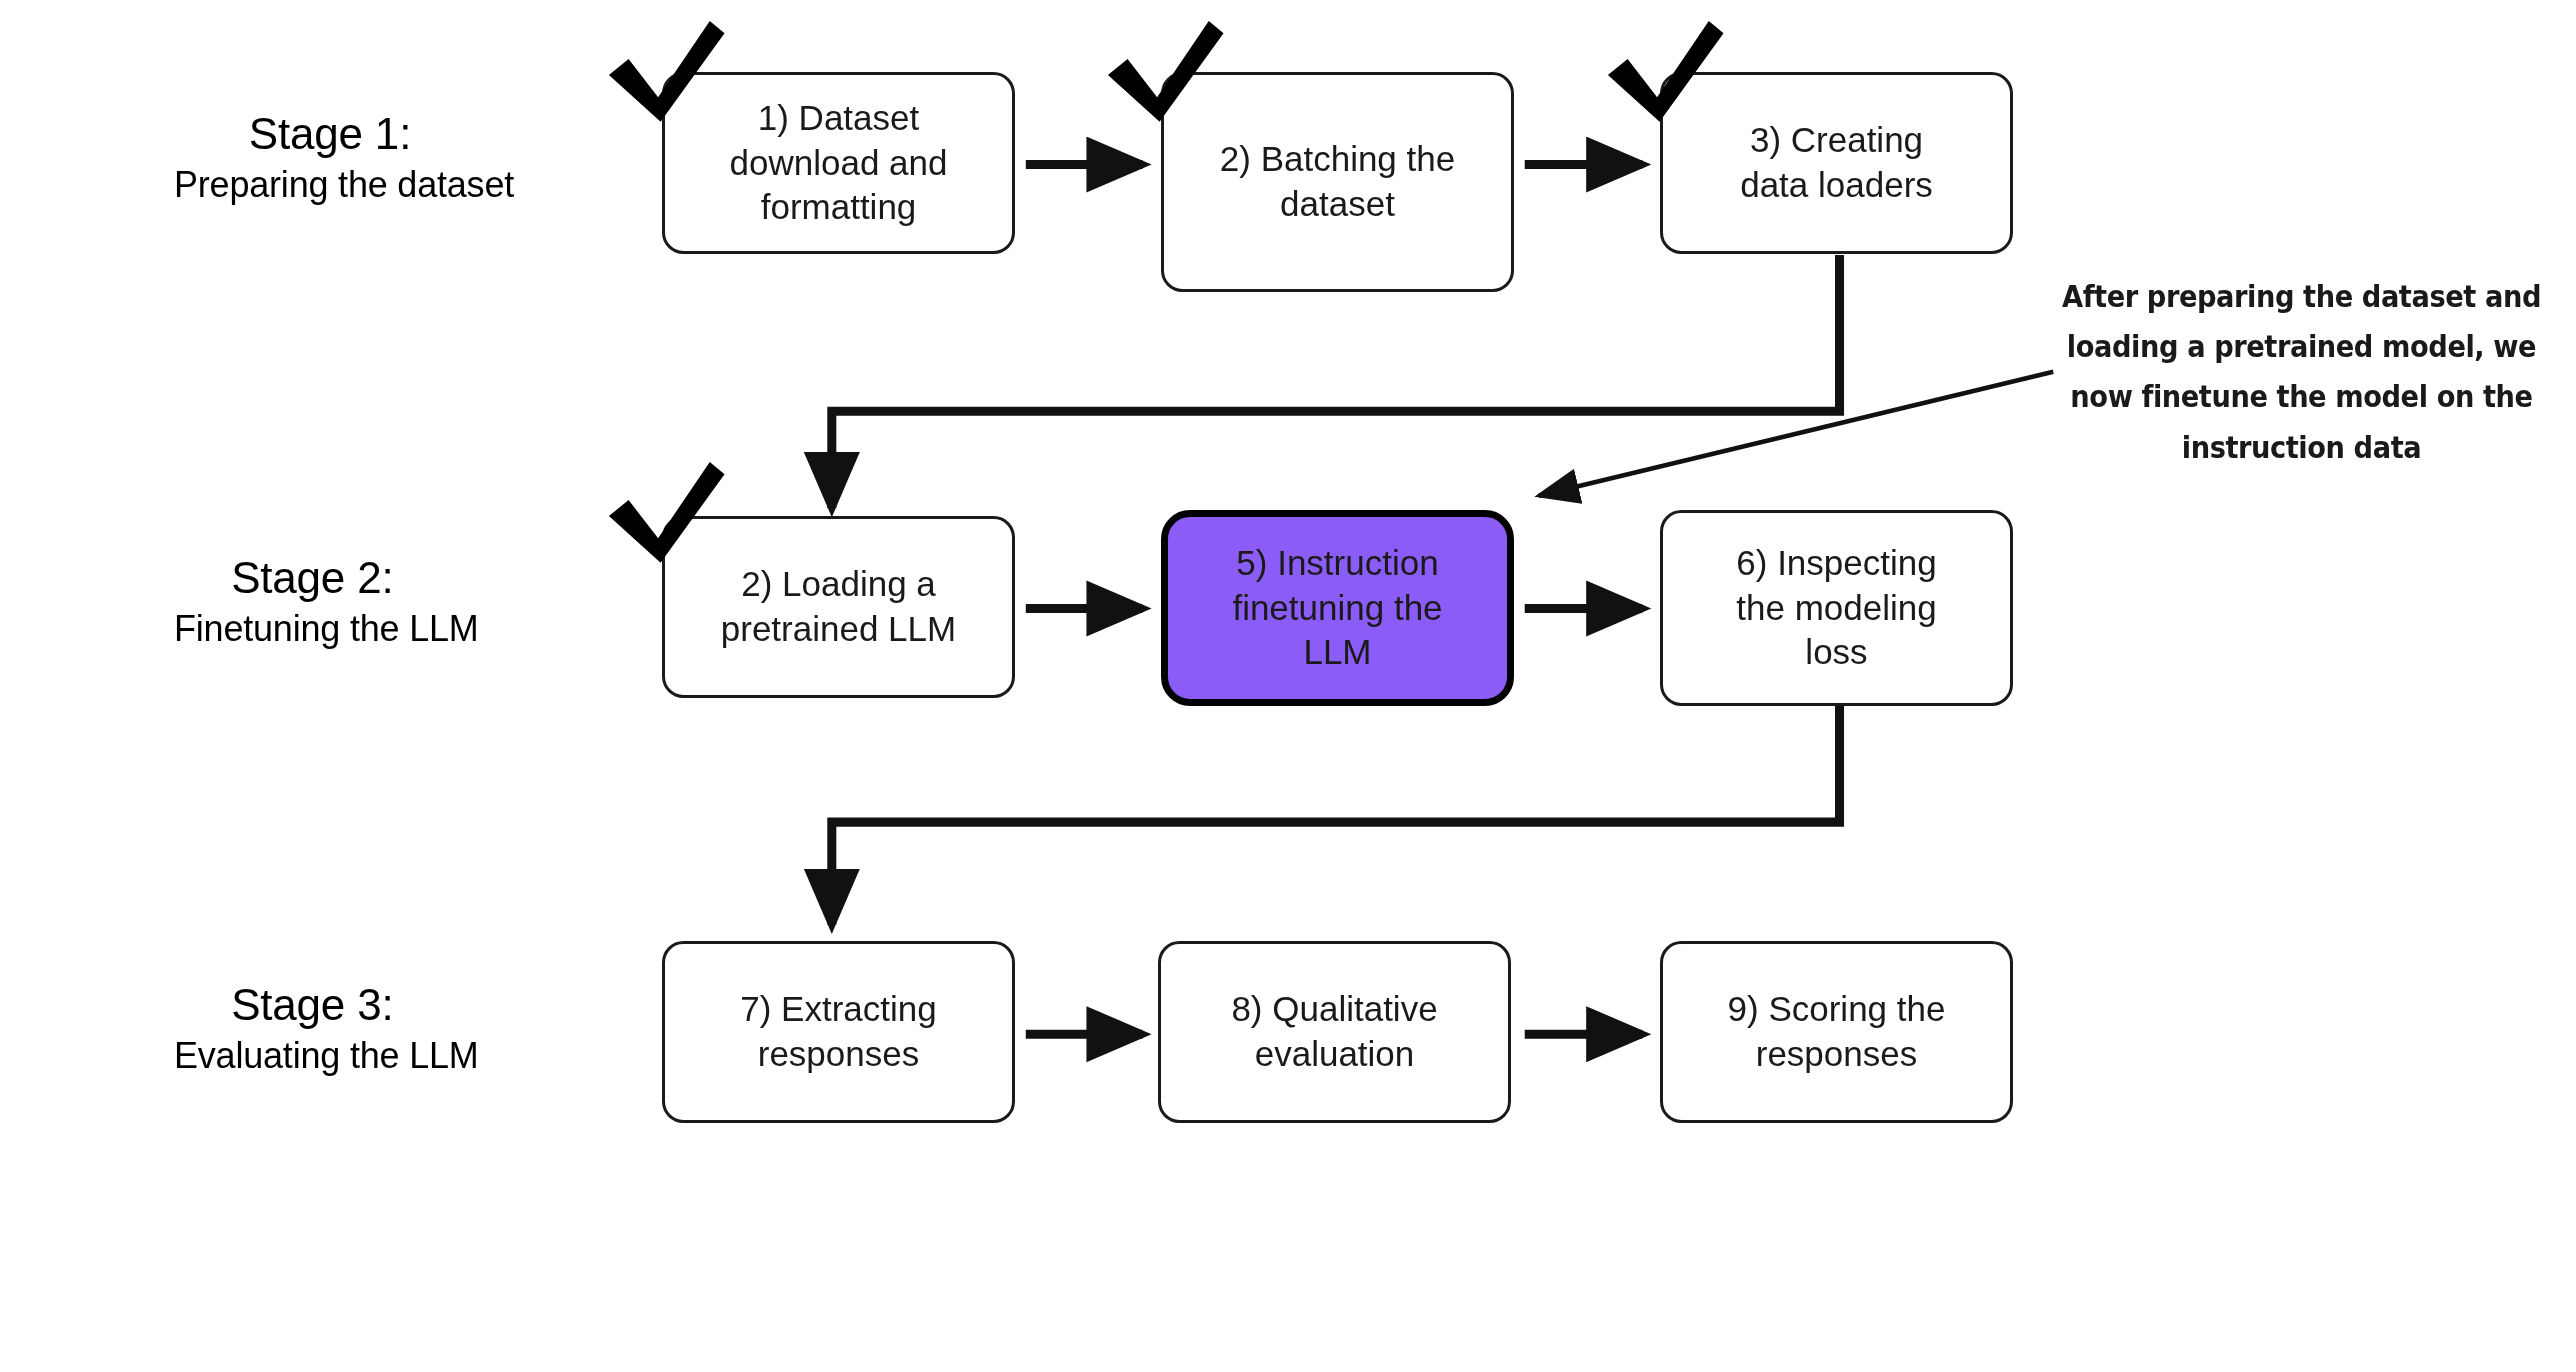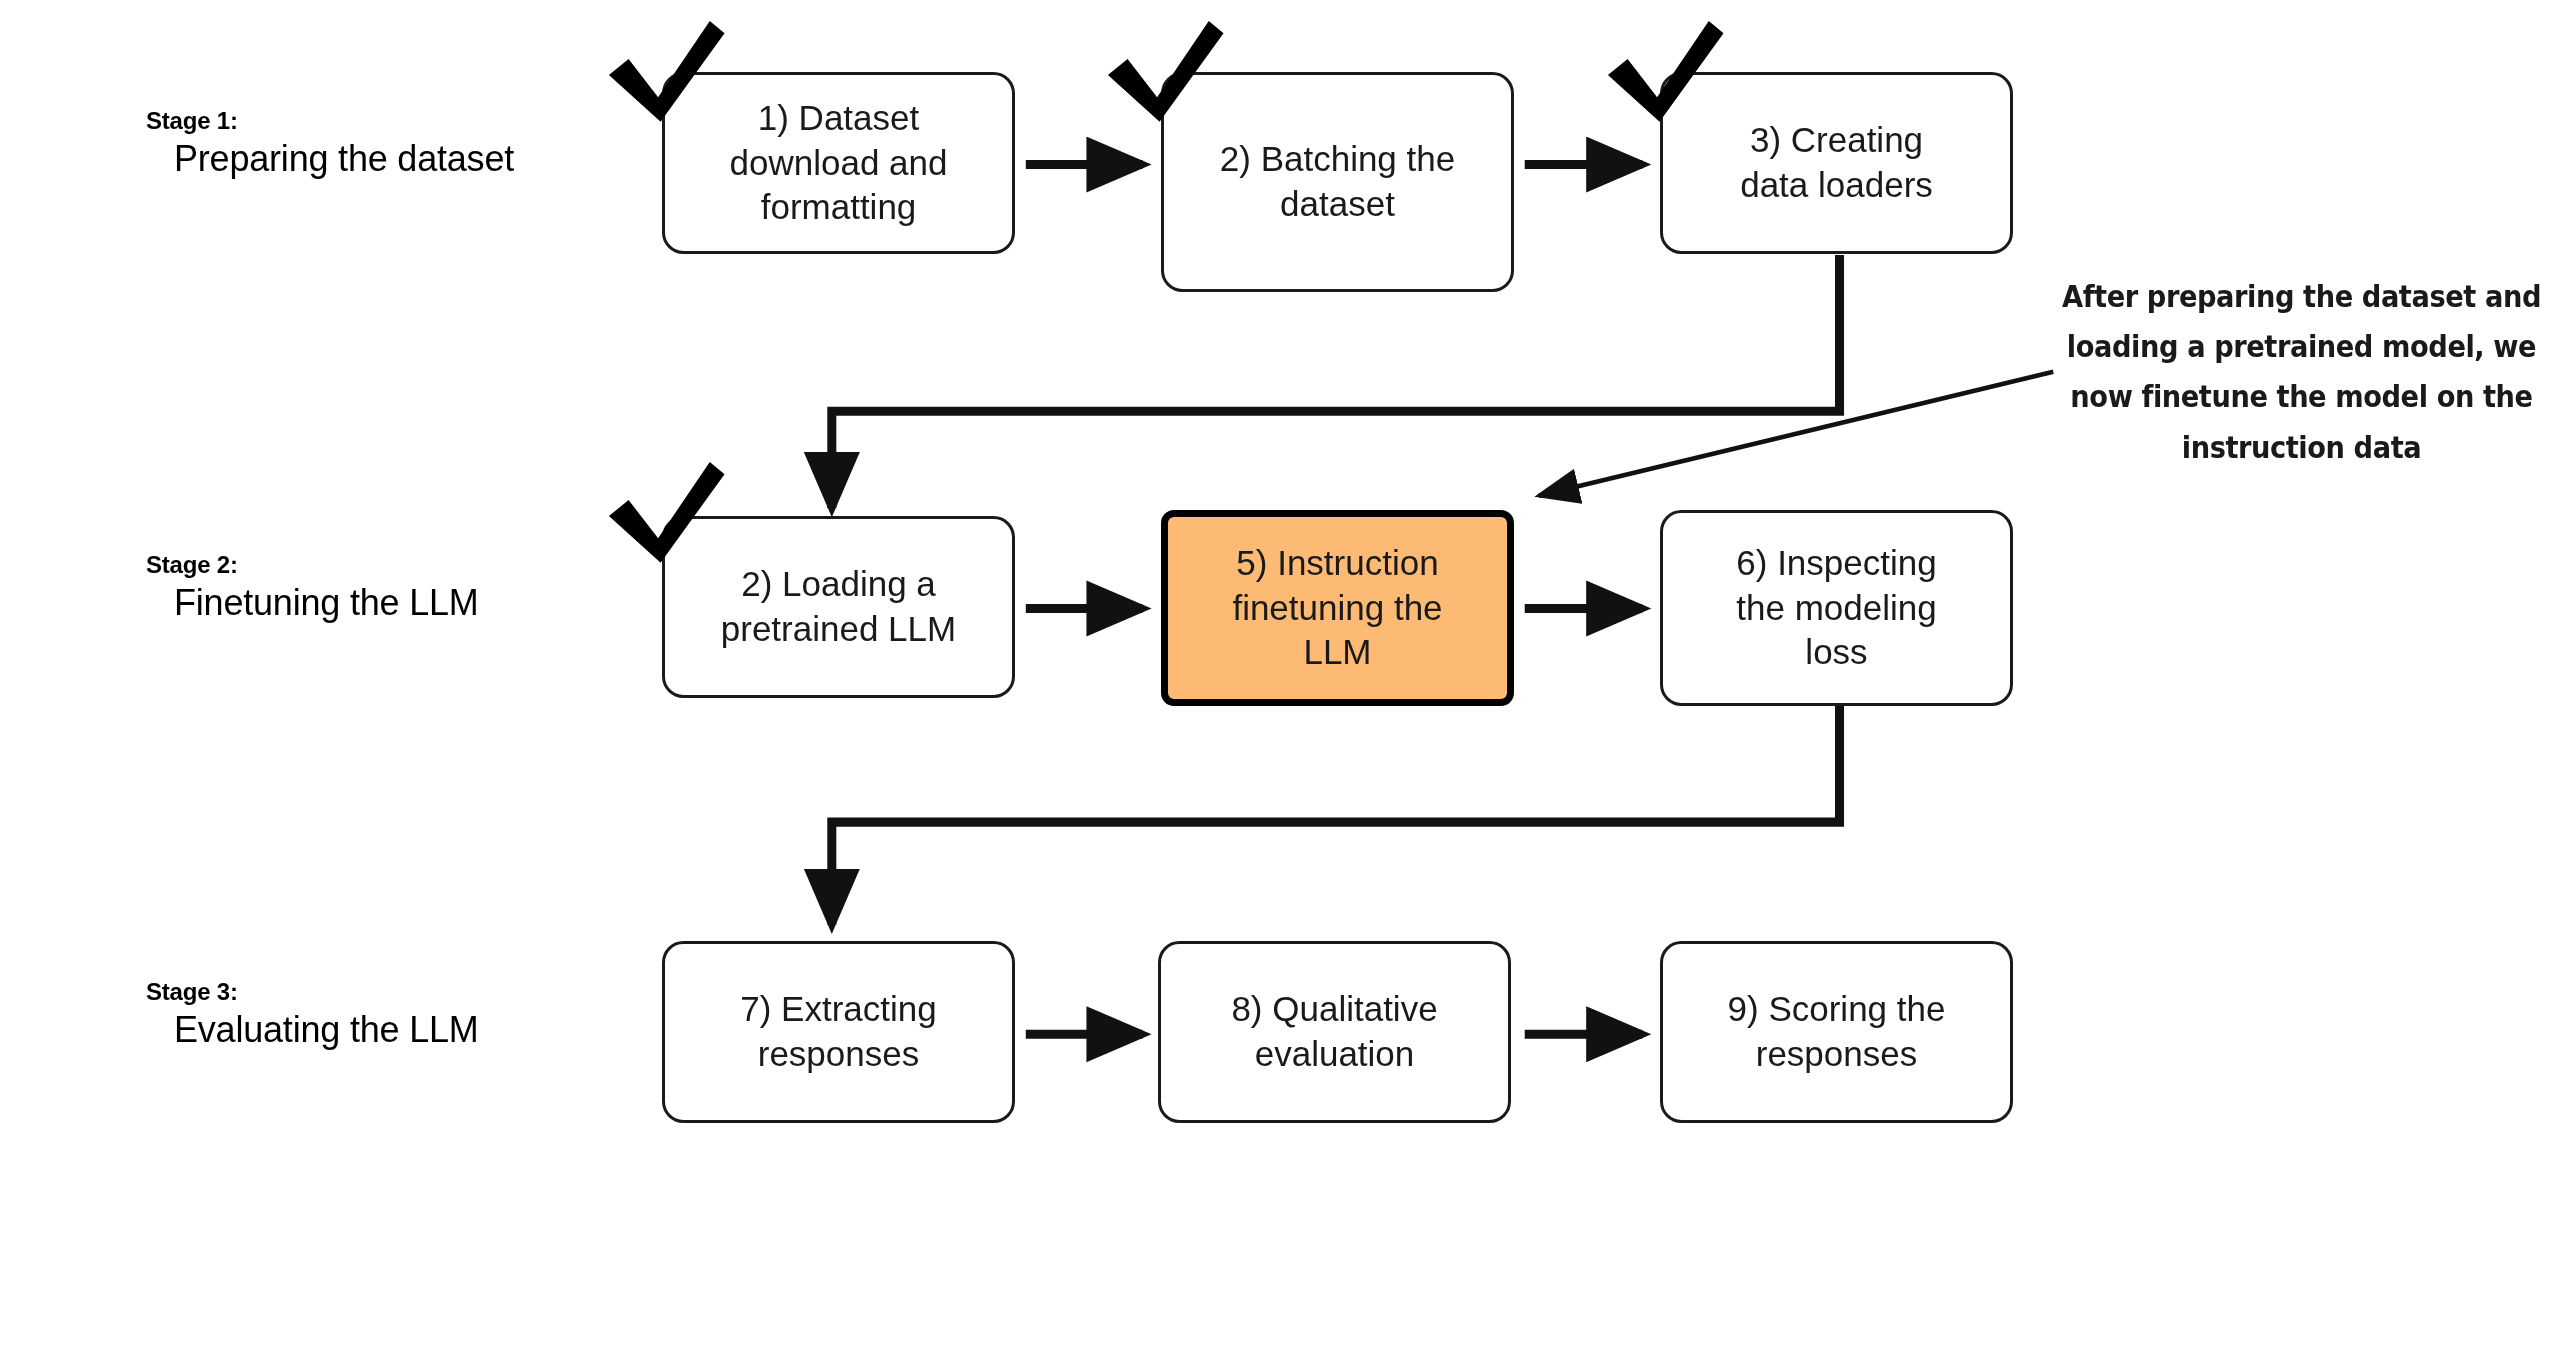--- a/index.html
+++ b/index.html
@@ -28,23 +28,24 @@
     pointer-events: none;
   }
   .stage-label {
     position: absolute;
     line-height: 1.30;
     color: #000000;
     white-space: nowrap;
   }
   .stage-label .s-title {
     display: block;
-    font-weight: bold;
-    font-size: 24px;
+    font-weight: normal;
+    font-size: 44px;
     letter-spacing: -0.2px;
+    text-align: center;
   }
   .stage-label .s-sub {
     display: block;
     font-weight: normal;
     font-size: 36px;
     letter-spacing: -0.2px;
     margin-left: 28px;
   }
   .node {
     position: absolute;
@@ -55,23 +56,23 @@
     display: flex;
     align-items: center;
     justify-content: center;
     text-align: center;
     font-size: 35px;
     line-height: 1.28;
     color: #1a1a1a;
     padding: 5px 13px;
   }
   .node.highlight {
-    background: #fdba74;
+    background: #8b5cf6;
     border: 7.4px solid #000000;
-    border-radius: 13px;
+    border-radius: 29px;
     justify-content: center;
   }
   .node span { display: block; }
   .check {
     position: absolute;
     width: 123px;
     height: 123px;
     pointer-events: none;
   }
   .annotation {

